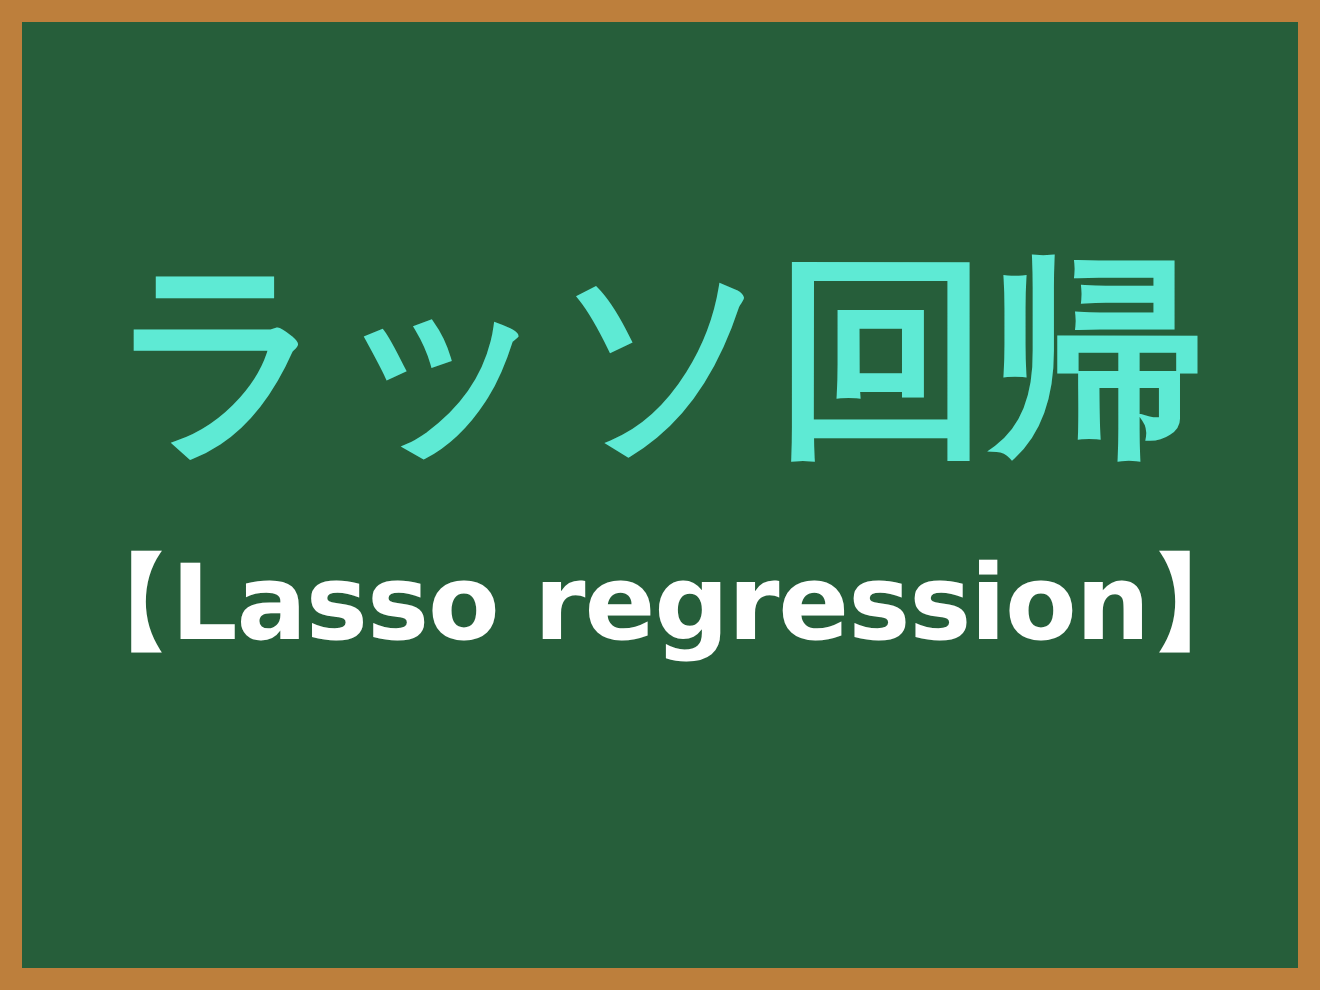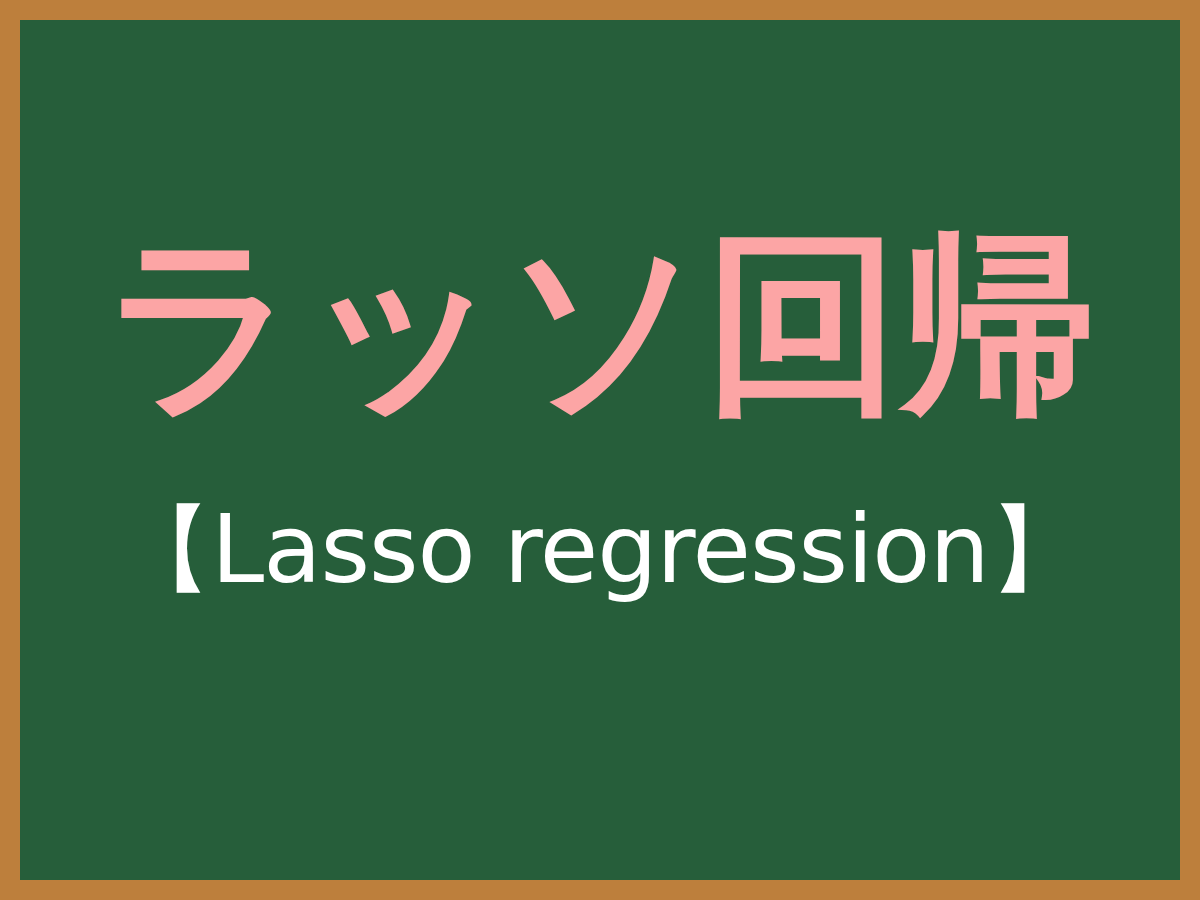--- a/index.html
+++ b/index.html
@@ -62,21 +62,21 @@
     white-space: nowrap;
     text-align: center;
     margin: 0;
     padding: 0;
   }
 
   .subline {
     display: block;
     color: #ffffff;
     font-family: "DejaVu Sans", "Liberation Sans", sans-serif;
-    font-weight: 400;
+    font-weight: 700;
     font-size: 104px;
     line-height: 1.0;
     letter-spacing: -1px;
     white-space: nowrap;
     text-align: right;
     margin: 0;
     padding: 0;
     margin-top: 78px;
   }
 </style>
@@ -84,21 +84,21 @@
 <body>
 
 <div class="canvas">
 
   <div class="frame" style="background: rgb(189, 127, 60);"></div>
 
   <div class="board" style="background: rgb(38, 94, 58); inset: 20px;">
 
     <div class="text-stack">
 
-      <div class="headline" style="color: #fca5a5; font-family: Liberation Serif, serif;">ラッソ回帰</div>
+      <div class="headline" style="color: #5eead4;">ラッソ回帰</div>
 
       <div class="subline" style="color: rgb(255, 255, 255); font-size: 95px;">【Lasso regression】</div>
 
     </div>
 
   </div>
 
 </div>
 
 </body></html>

